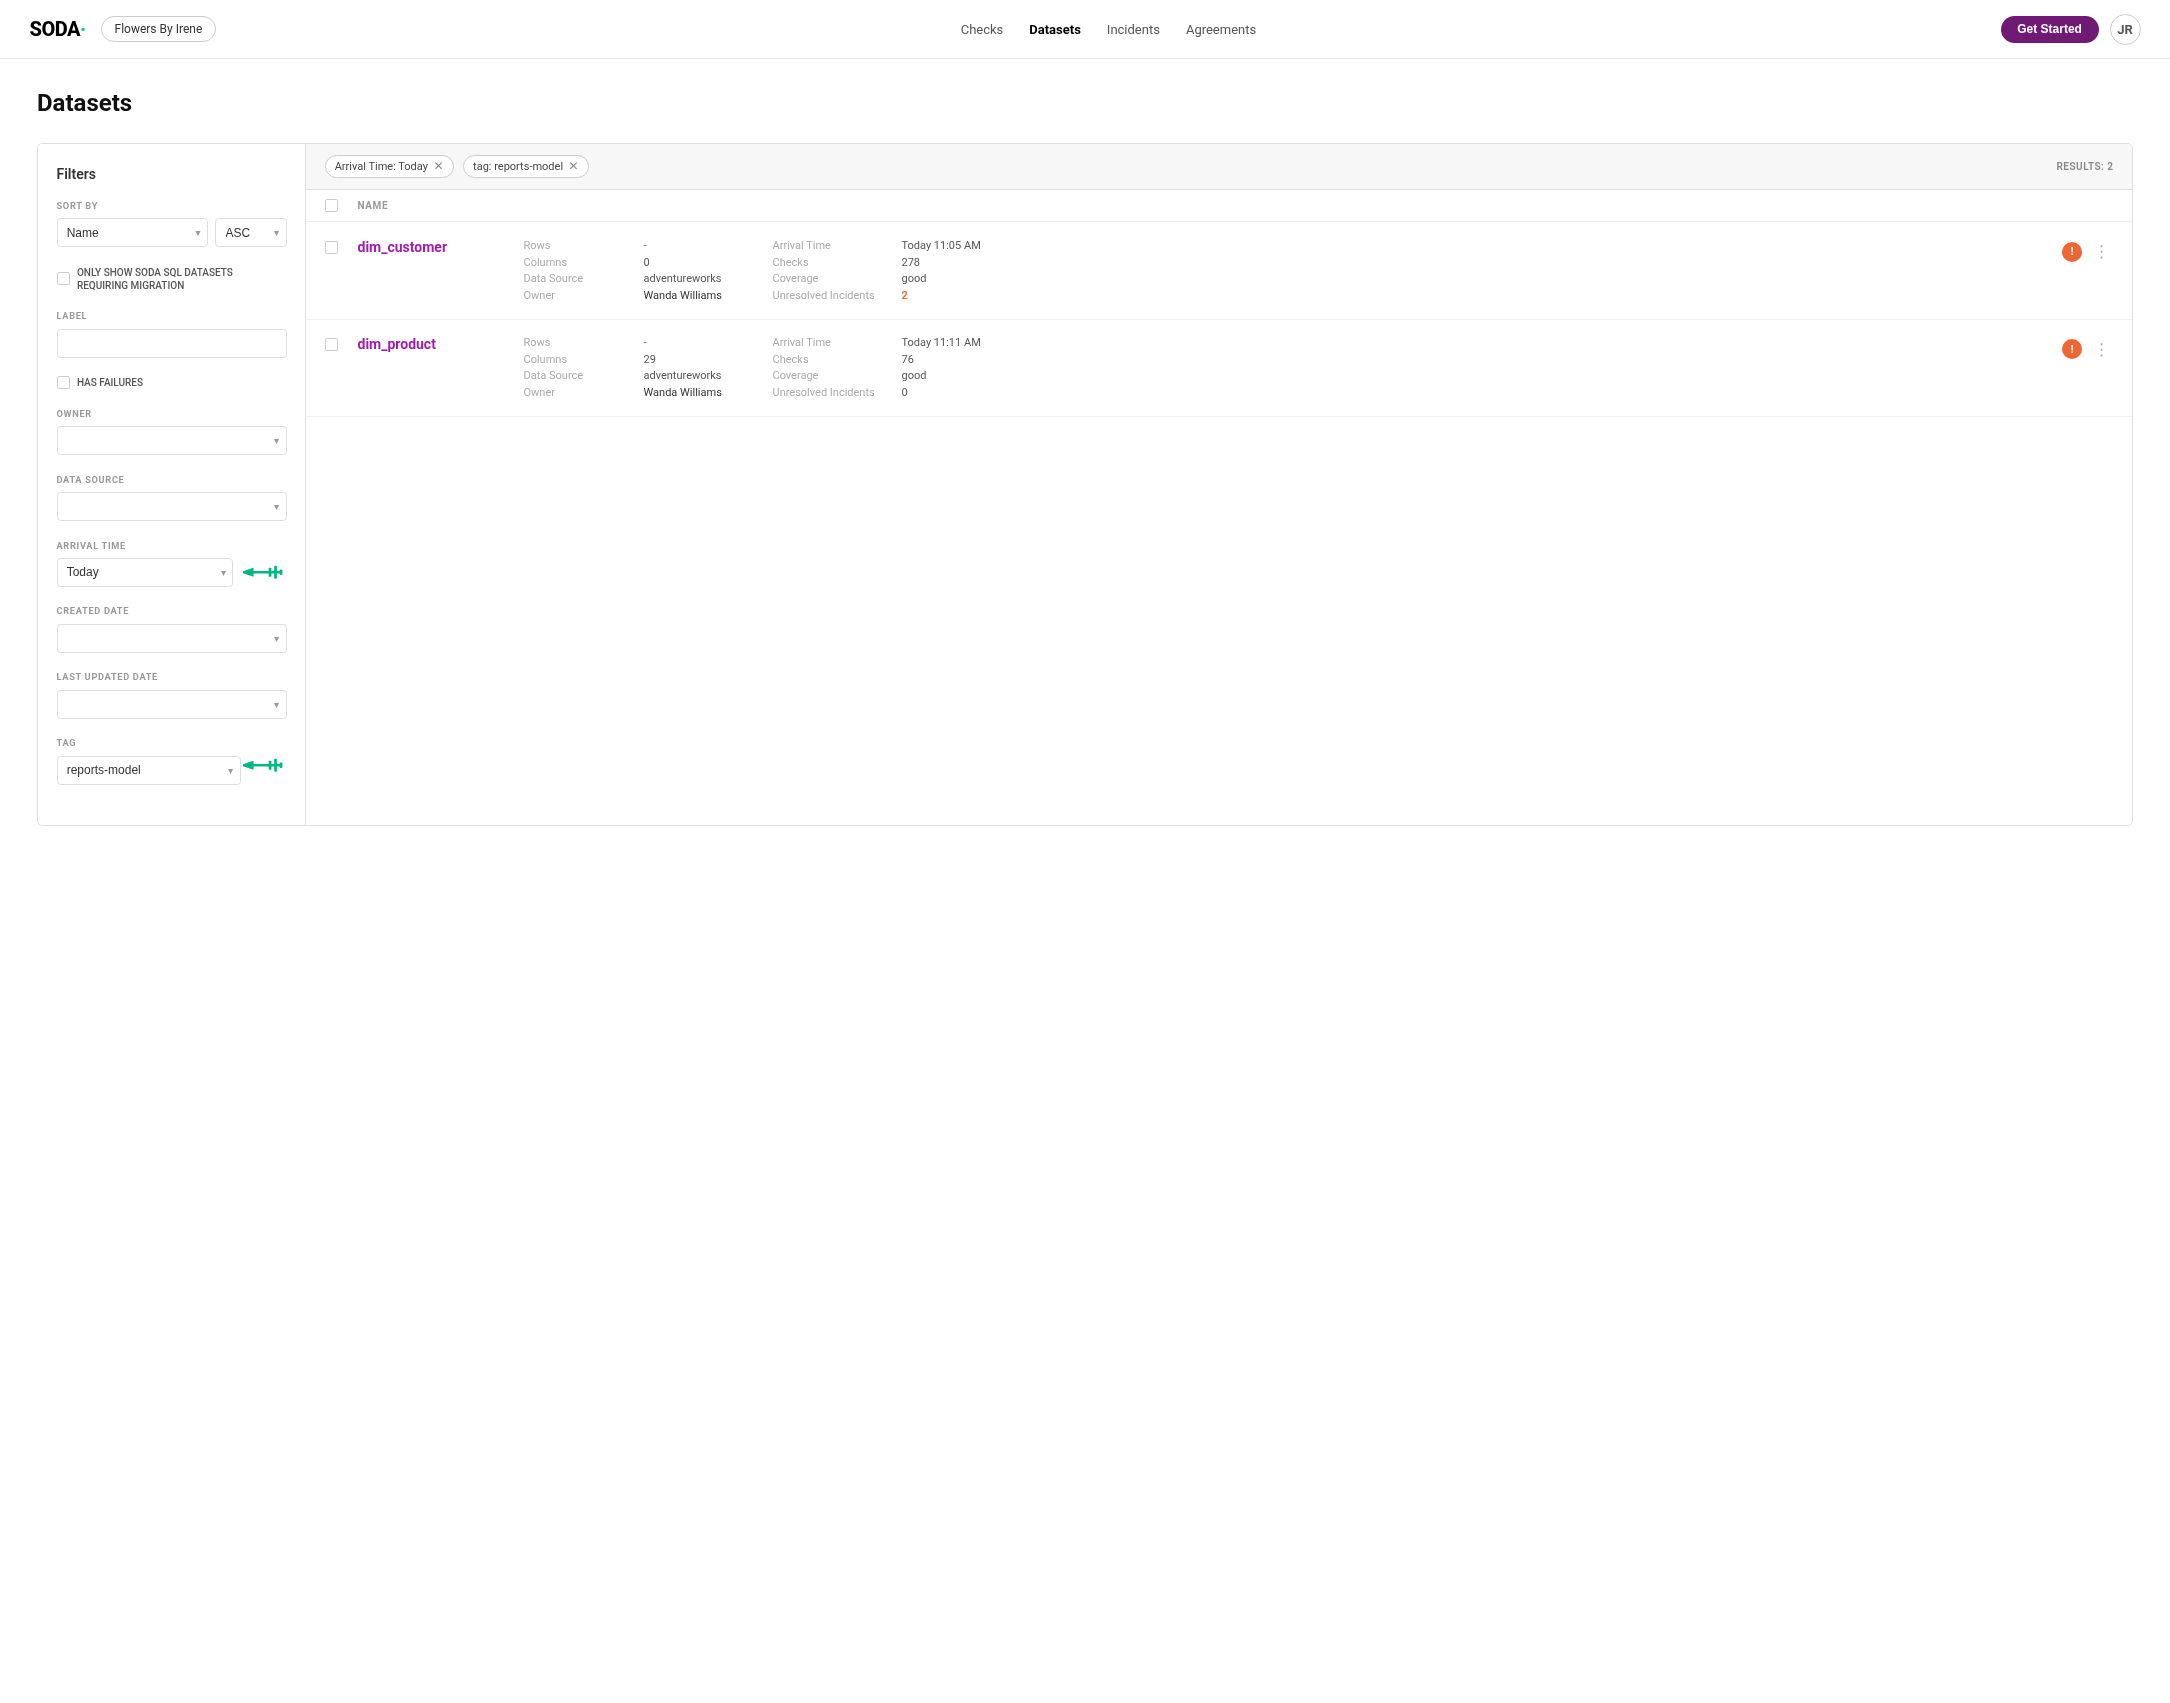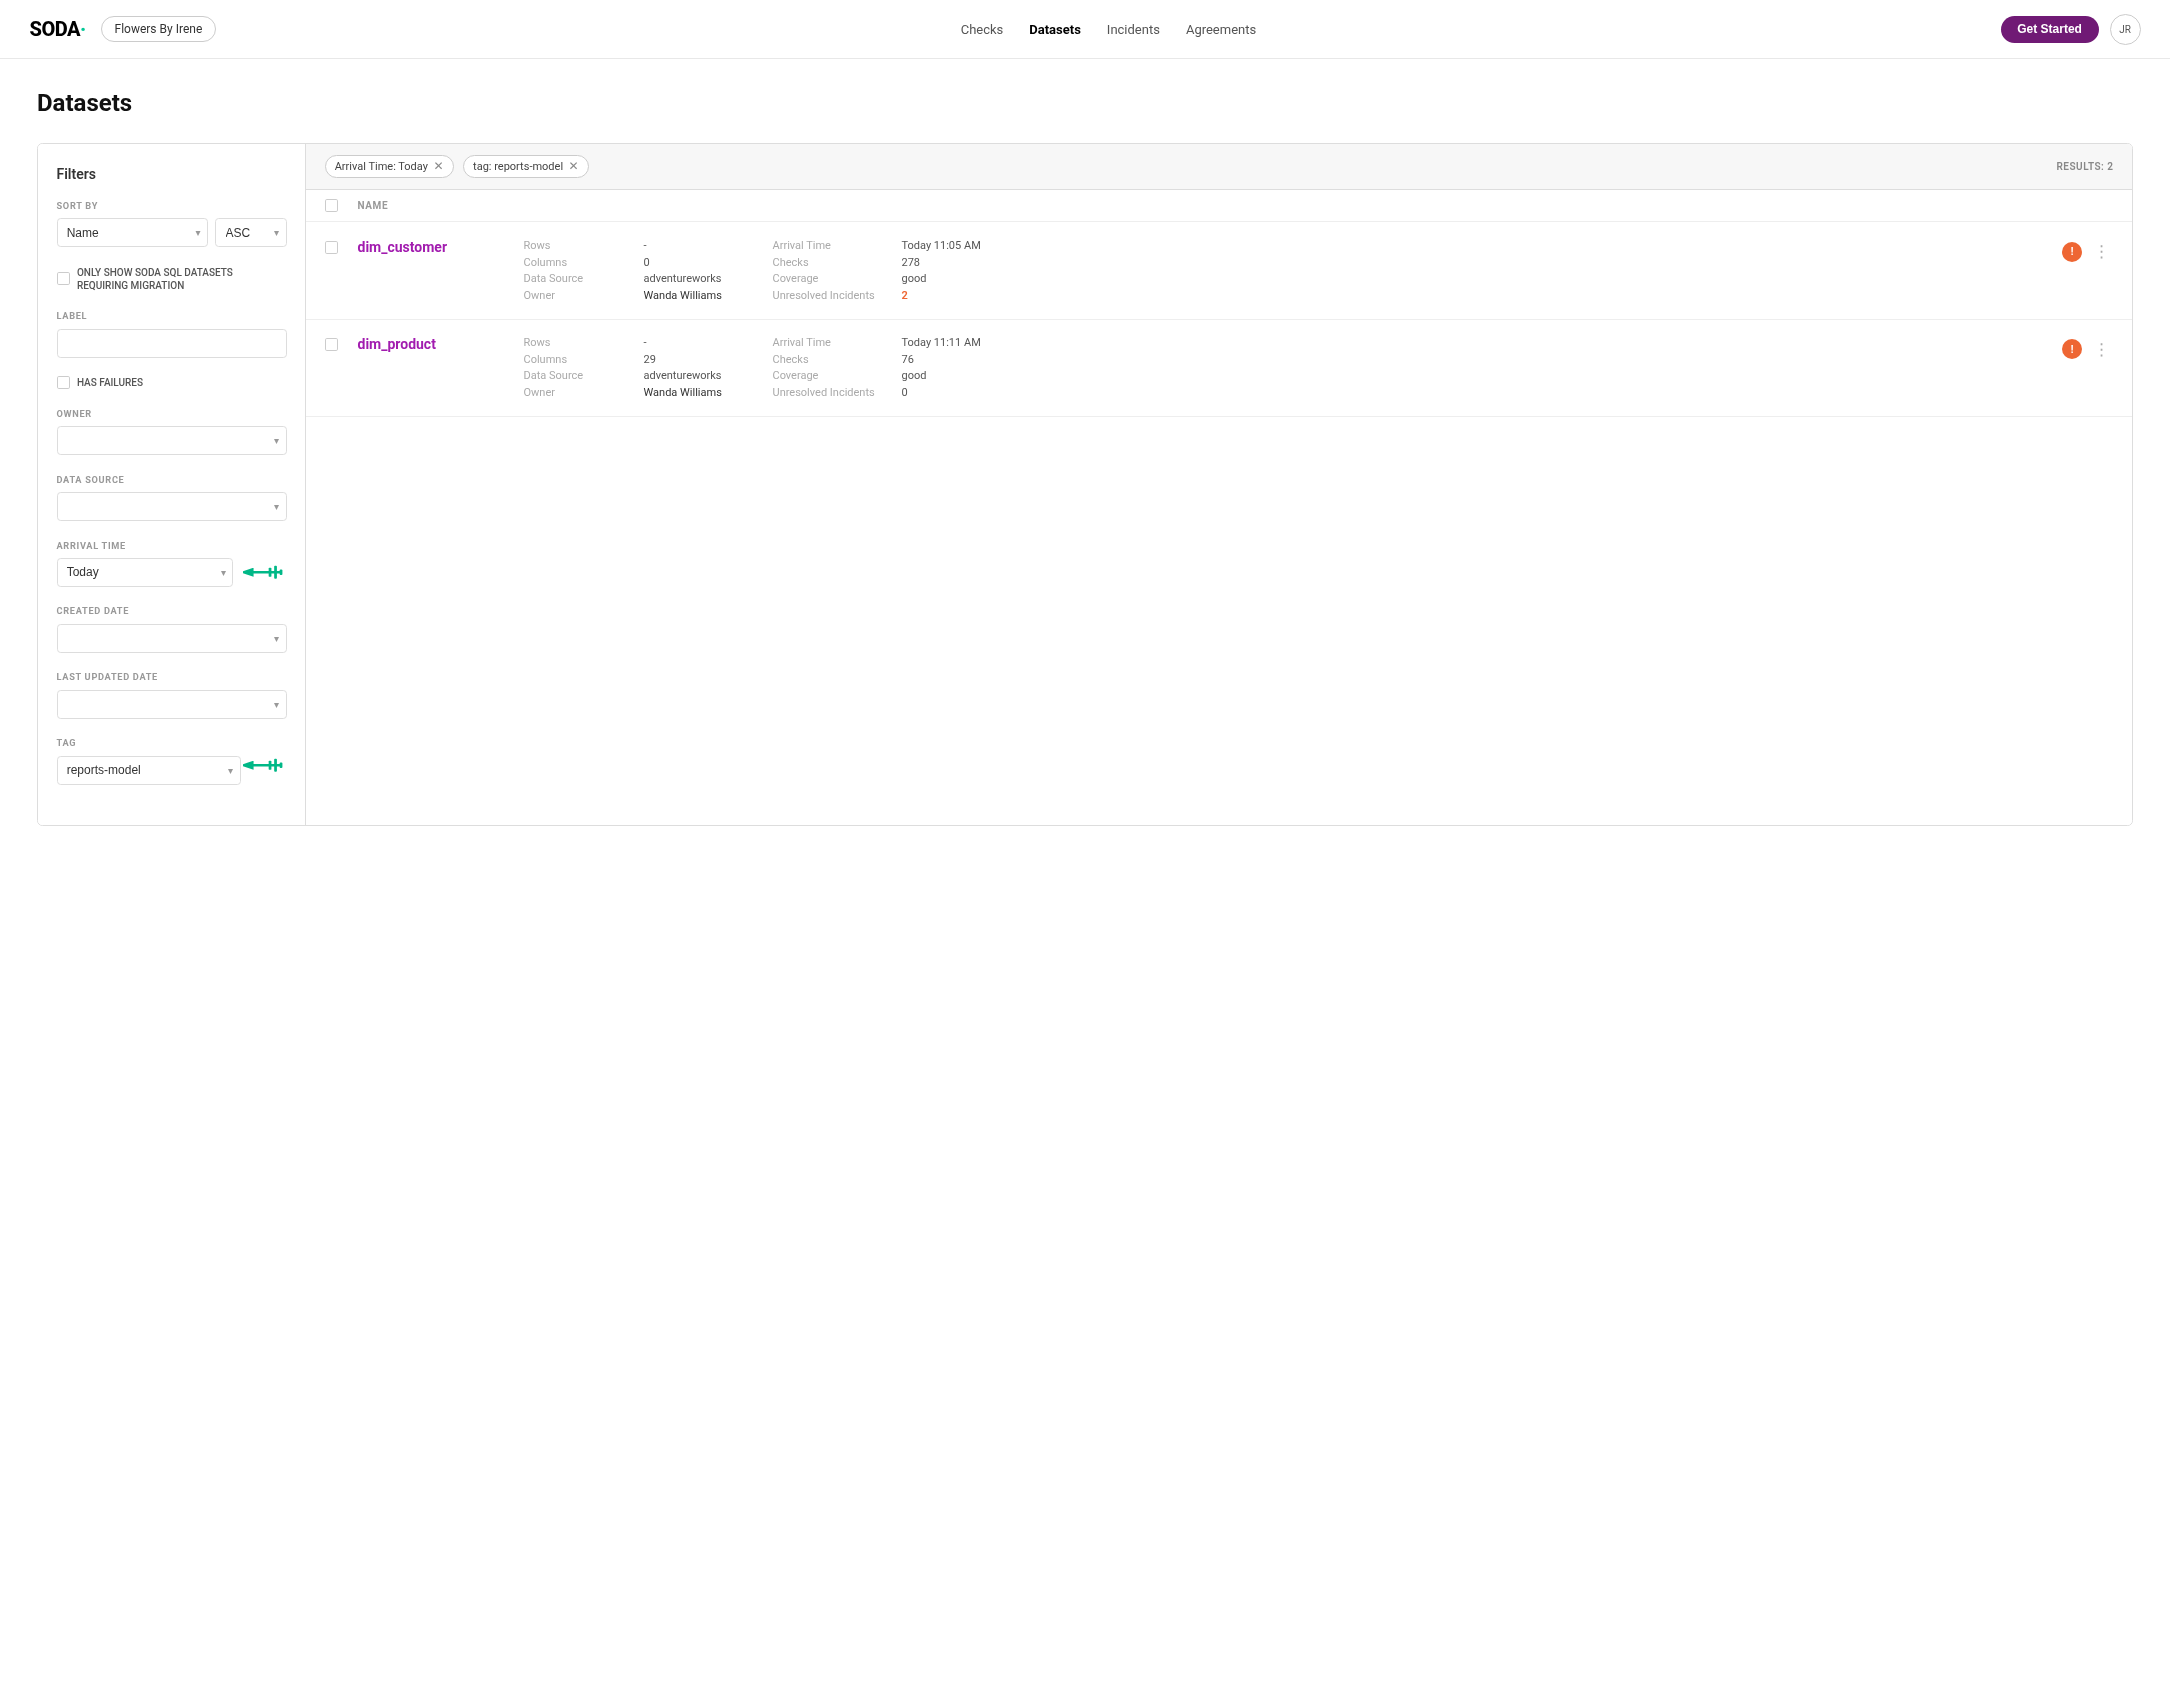--- a/index.html
+++ b/index.html
@@ -24,21 +24,21 @@
     .nav-item { font-size: 13px; color: #555; cursor: pointer; text-decoration: none; }
     .nav-item.active { font-weight: 700; color: #000; }
     .header-right { display: flex; align-items: center; gap: 11px; }
     .get-started-btn {
       background: #701a75; color: #fff; border: none; border-radius: 18.5px;
       padding: 6.5px 16.6px; font-size: 12px; font-weight: 600; cursor: pointer;
     }
     .avatar {
       width: 31px; height: 31px; border-radius: 50%; border: 0.9px solid #ccc;
       display: flex; align-items: center; justify-content: center;
-      font-size: 10px; font-weight: 400; color: #555; cursor: pointer;
+      font-size: 13px; font-weight: 700; color: #555; cursor: pointer;
     }
 
     
     .page { padding: 29.5px 37px; }
     .page-title { font-size: 24px; font-weight: 700; color: #111; margin-bottom: 26px; }
 
     
     .main-container {
       border: 0.9px solid #ddd; border-radius: 5.5px; display: flex;
       min-height: 646px; overflow: hidden;

